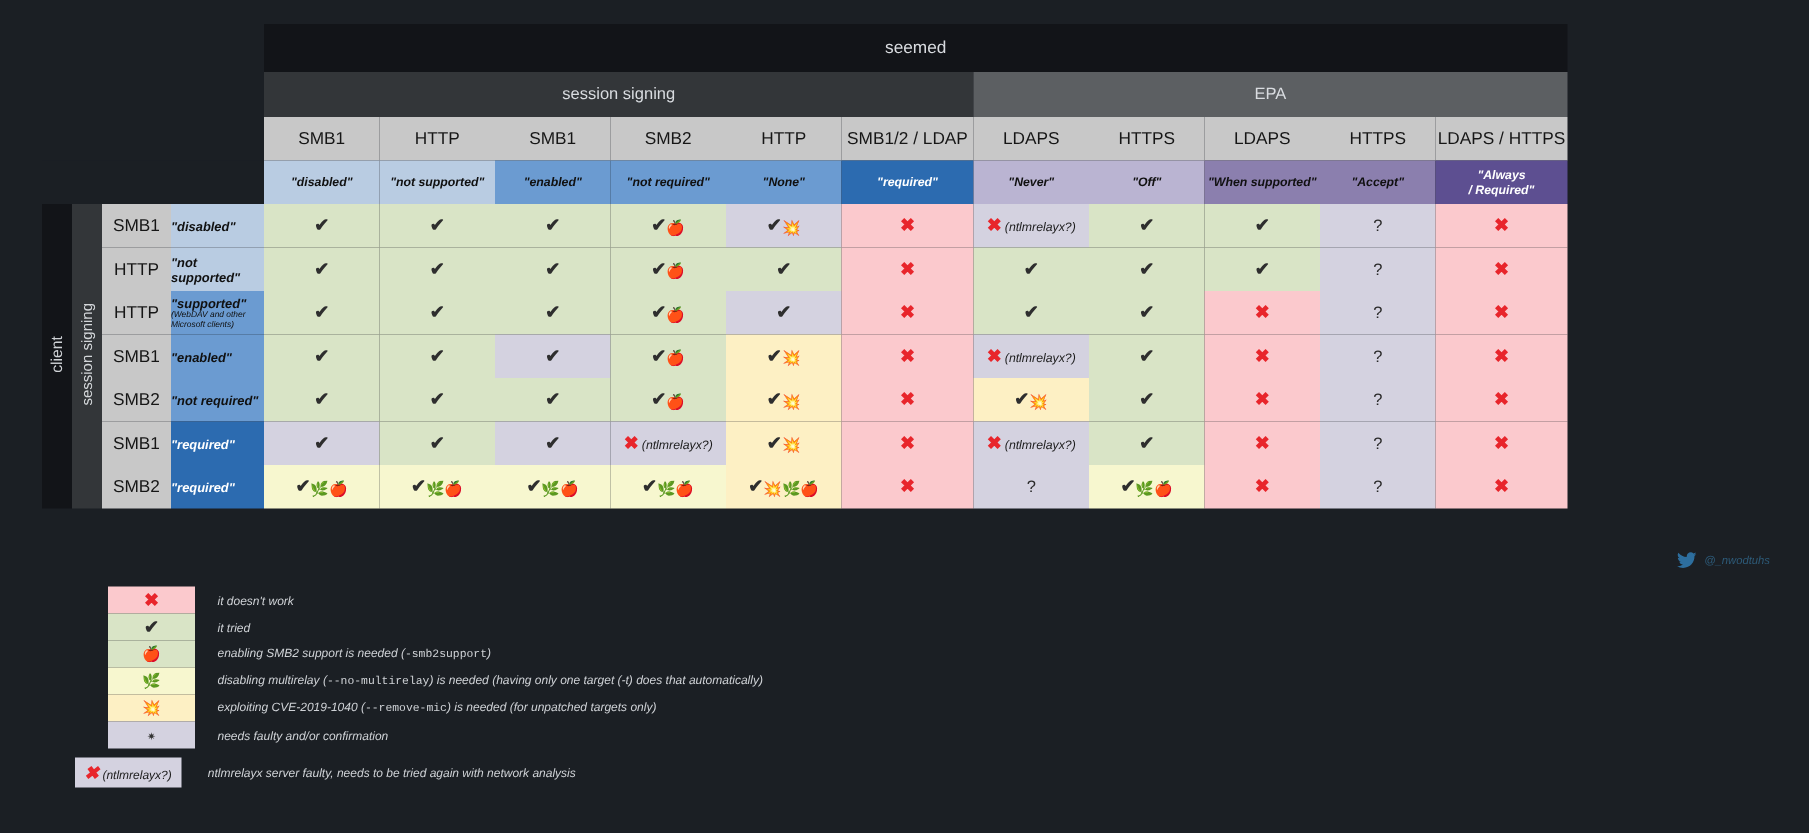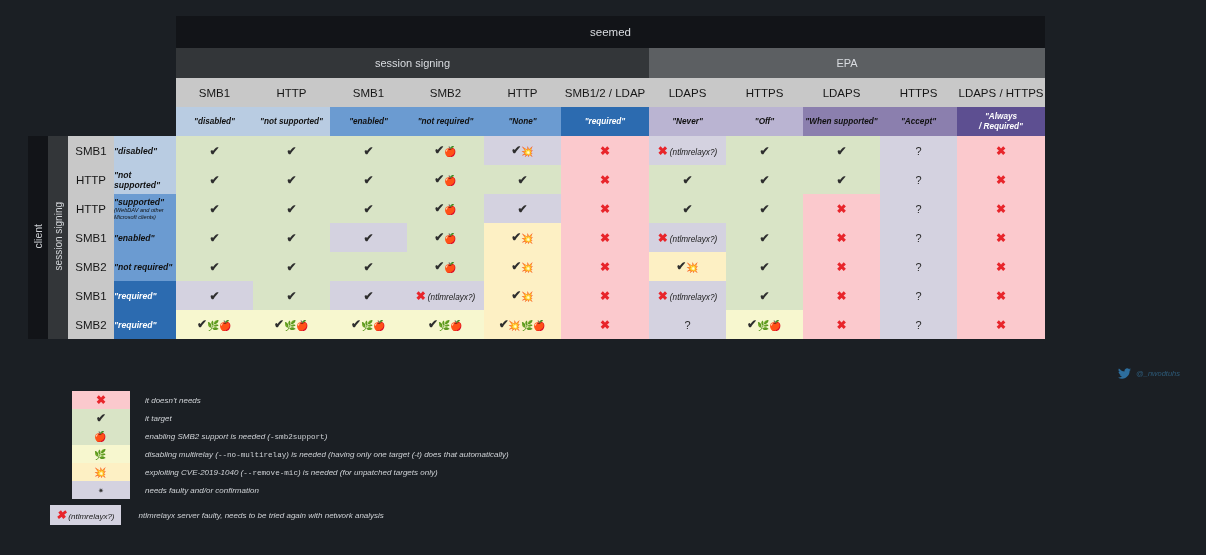--- a/index.html
+++ b/index.html
@@ -273,25 +273,25 @@
     <path fill="#2d6e9e" d="M24 2.4c-.9.4-1.8.7-2.8.8 1-.6 1.8-1.6 2.2-2.7-1 .6-2 1-3.1 1.2A4.9 4.9 0 0 0 11.9 5c0 .4 0 .8.1 1.1A13.9 13.9 0 0 1 1.7.9 4.9 4.9 0 0 0 3.2 7.4a4.8 4.8 0 0 1-2.2-.6v.1c0 2.4 1.7 4.3 3.9 4.8a4.9 4.9 0 0 1-2.2.1 4.9 4.9 0 0 0 4.6 3.4A9.9 9.9 0 0 1 0 17.3a13.9 13.9 0 0 0 7.5 2.2c9.1 0 14-7.5 14-14v-.7c1-.7 1.8-1.6 2.5-2.4z"></path>
   </svg>
   <span>@_nwodtuhs</span>
 </div>
 
 <div class="legend">
   <table>
     <tbody id="legend-body">
         <tr>
           <td class="sw" style="background: rgb(251, 201, 205);"><span class="no">✖</span></td>
-          <td class="tx">it doesn't needs</td>
+          <td class="tx">it doesn't work</td>
         </tr>
         <tr>
           <td class="sw" style="background: rgb(217, 228, 198);"><span class="ok mark">✔</span></td>
-          <td class="tx">it target</td>
+          <td class="tx">it tried</td>
         </tr>
         <tr>
           <td class="sw" style="background: rgb(217, 228, 198);"><span class="emo">🍎</span></td>
           <td class="tx">enabling SMB2 support is needed (<code>-smb2support</code>)</td>
         </tr>
         <tr>
           <td class="sw" style="background: rgb(247, 247, 207);"><span class="emo">🌿</span></td>
           <td class="tx">disabling multirelay (<code>--no-multirelay</code>) is needed (having only one target (-t) does that automatically)</td>
         </tr>
         <tr>

